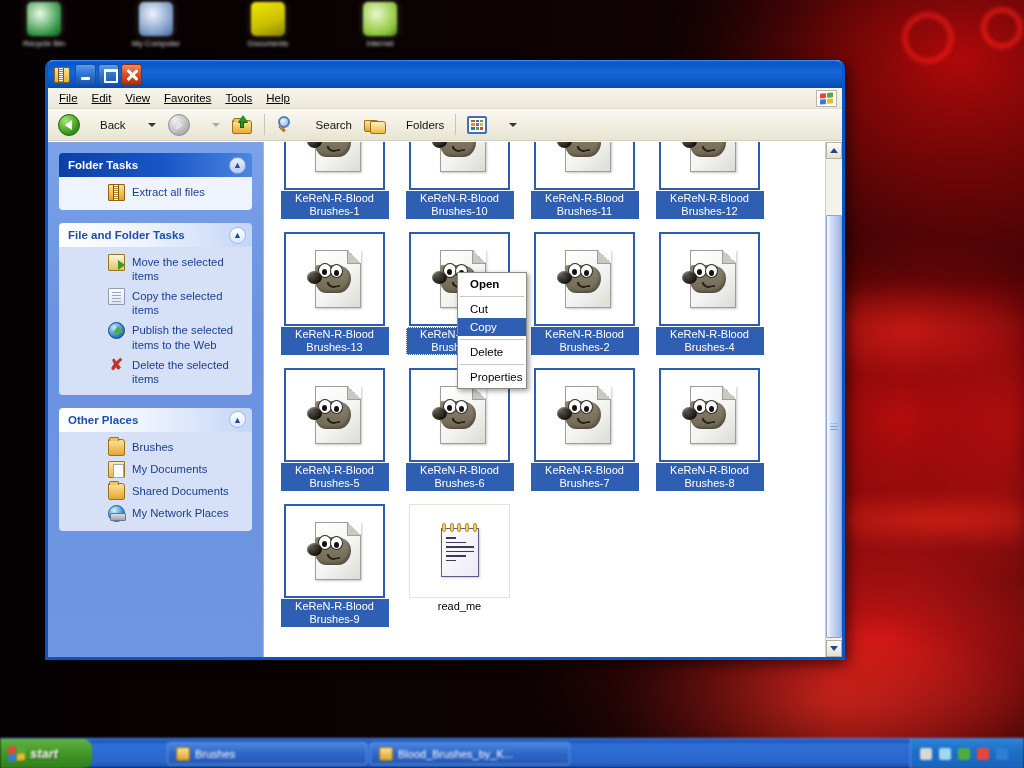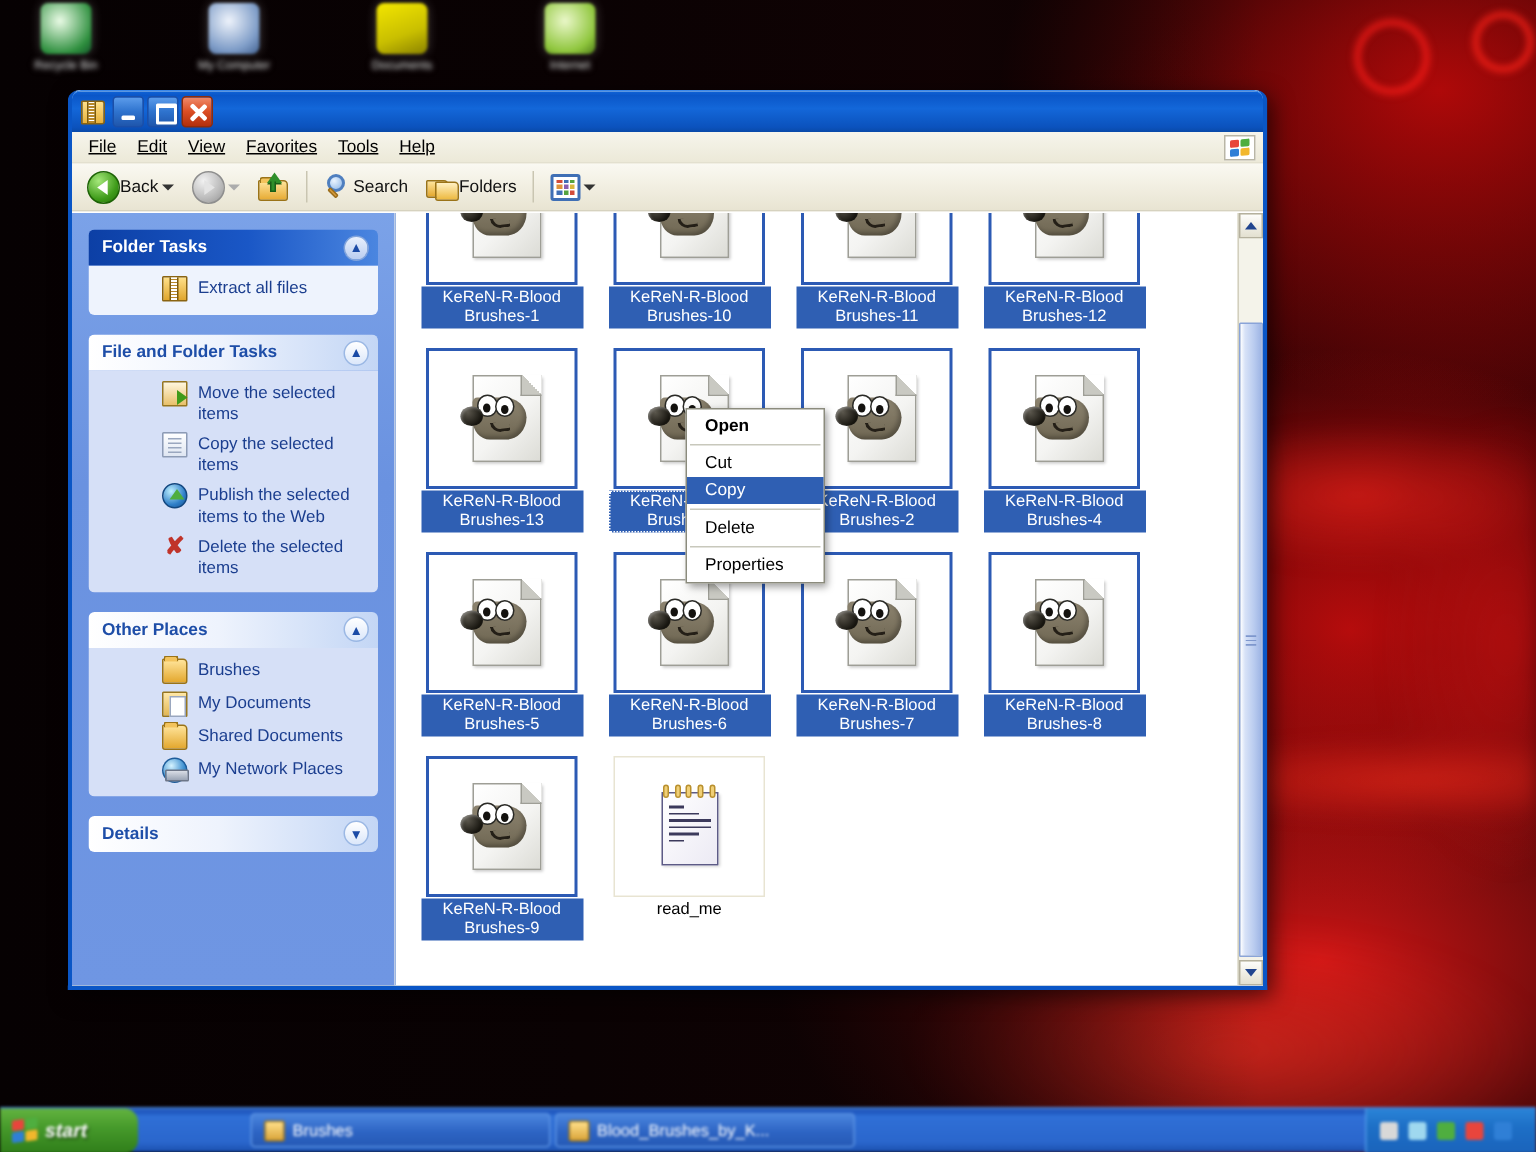--- a/index.html
+++ b/index.html
@@ -128,21 +128,21 @@
   .flag-grid i { display: block; border-radius: 1px; }
   .fq1 { background: #e8453c; } .fq2 { background: #4fae3f; }
   .fq3 { background: #2f7fd6; } .fq4 { background: #f2b72c; }
 
   
   .toolbar {
     height: 32px; flex: 0 0 32px; display: flex; align-items: center;
     background: linear-gradient(to bottom, #faf9f2 0%, #f2efe2 48%, #e8e4d2 100%);
     border-bottom: 1px solid #d6d2bf; padding-left: 5px; gap: 2px;
   }
-  .tb-btn { display: flex; align-items: center; gap: 0; padding: 2px 5px; cursor: default; border-radius: 3px; }
+  .tb-btn { display: flex; align-items: center; gap: 20px; padding: 2px 5px; cursor: default; border-radius: 3px; }
   .tb-label { font-size: 11.5px; color: #111; }
   .circ { width: 22px; height: 22px; border-radius: 50%; position: relative; }
   .circ-green { background: radial-gradient(circle at 34% 28%, #a5e87a, #3f9b1a 62%, #237107); border:1px solid #1d6206; }
   .circ-gray  { background: radial-gradient(circle at 34% 28%, #f2f2f2, #b9b9b9 62%, #939393); border:1px solid #8e8e8e; }
   .arrowL, .arrowR {
     position:absolute; left:50%; top:50%; width:0; height:0;
     border-top:5px solid transparent; border-bottom:5px solid transparent;
   }
   .arrowL { transform: translate(-60%,-50%); border-right:7px solid #fff; }
   .arrowR { transform: translate(-40%,-50%); border-left:7px solid #fff; }
@@ -350,21 +350,21 @@
   .sb-thumb {
     position:absolute; left:0; right:0; top:56px; bottom:2px;
     background: linear-gradient(to right,#ffffff 0%,#d7e2f7 22%,#b9cbef 65%,#9db4e4 100%);
     border:1px solid #8aa4d8; border-radius:1px;
   }
   .sb-grip { position:absolute; left:50%; top:50%; transform:translate(-50%,-50%); width:7px; height:7px;
     background: repeating-linear-gradient(to bottom,#7e97cd 0 1px,transparent 1px 3px); }
 
   
   .ctxmenu {
-    position:absolute; left:457px; top:272px; width:93px;
+    position:absolute; left:457px; top:272px; width:70px;
     background:#fff; border:1px solid #8b8b7d; box-shadow:2px 2px 5px rgba(0,0,0,.38);
     padding:2px 0; z-index: 40;
   }
   .ctx-item { font-size:11.5px; padding:3px 7px 3px 12px; color:#000; cursor:default; }
   .ctx-item.bold { font-weight:bold; }
   .ctx-item.hl { background:#2f5fb3; color:#fff; }
   .ctx-sep { height:1px; background:#c8c8bc; margin:3px 2px; }
 
   
   .taskbar {
@@ -566,26 +566,20 @@
               <span class="ti ti-folder"></span>
               <span class="task-text">Shared Documents</span>
             </div>
             <div class="task-row">
               <span class="ti ti-net"></span>
               <span class="task-text">My Network Places</span>
             </div>
           </div>
         </div>
 
-        <div class="panel">
-          <div class="panel-head light">
-            <span class="ptitle">Details</span>
-            <span class="chev on-light">▼</span>
-          </div>
-        </div>
 
       </div>
 
       <div class="filepane">
         <div class="grid">
 
           <div class="cell sel">
             <div class="thumb">
               <div class="gimpdoc">
                 <span class="page"></span>

